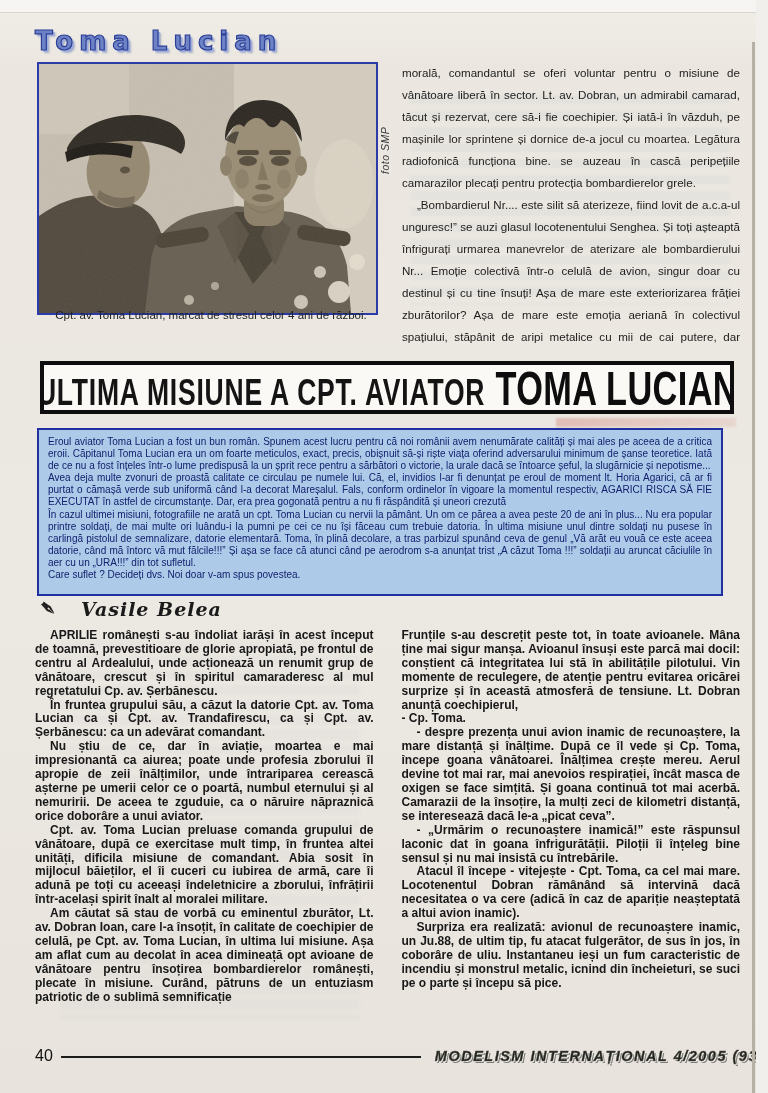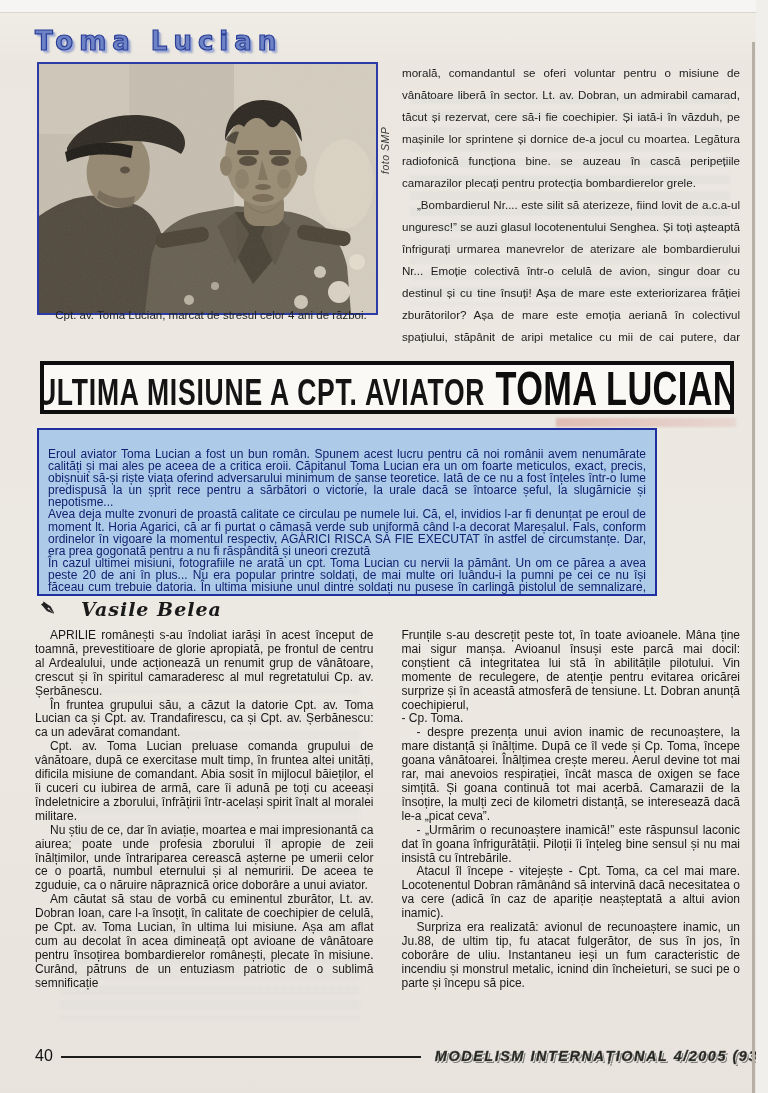--- a/index.html
+++ b/index.html
@@ -42,34 +42,34 @@
   .banner{
     left:40px;top:361px;width:694px;height:53px;box-sizing:border-box;
     background:#fbf9f5;border:4px solid #0e0e0e;
     display:flex;align-items:center;justify-content:center;overflow:hidden;
   }
   .banner-inner{display:flex;align-items:baseline;gap:13px;white-space:nowrap;transform:scale(.78,1.1);}
   .banner-prefix{font-weight:bold;font-size:34px;color:#141414;letter-spacing:1px;}
   .banner-name{font-weight:bold;font-size:44px;color:#0d0d0d;letter-spacing:.5px;}
   
   .intro-box{
-    left:37px;top:428px;width:620px;height:168px;box-sizing:border-box;
+    left:37px;top:428px;width:686px;height:168px;box-sizing:border-box;
     background:#adcbe9;border:2px solid #2030a0;
-    padding:18px 9px;overflow:hidden;
-    font-size:12px;line-height:12.1px;text-align:justify;color:#13206e;
+    padding:6px 9px;overflow:hidden;
+    font-size:10px;line-height:12.1px;text-align:justify;color:#13206e;
   }
   
   .byline{left:40px;top:597px;display:flex;align-items:center;gap:9px;}
   .nib-icon{display:inline-block;font-size:19px;color:#222;transform:rotate(42deg) scaleX(1.2);}
   .author-name{
     font-family:"DejaVu Serif",serif;font-style:italic;font-weight:bold;
     font-size:19px;color:#1a1a1a;letter-spacing:1px;margin-left:16px;
   }
   
-  .cols{left:35px;top:629px;width:705px;height:416px;display:flex;gap:28px;overflow:hidden;}
+  .cols{left:35px;top:629px;width:705px;height:416px;display:flex;gap:28px;overflow:hidden;font-weight:bold;}
   .col{width:341px;font-size:12px;line-height:13.9px;text-align:justify;color:#181818;overflow:hidden;}
   
   .footer{left:35px;top:1047px;width:705px;display:flex;align-items:center;}
   .page-num{font-weight:normal;font-size:16px;color:#111;}
   .footer-rule{flex:0 0 360px;height:2px;background:#1d1d1b;margin:2px 14px 0 8px;}
   .journal{
     margin-left:auto;font-weight:bold;font-style:italic;font-size:14.5px;letter-spacing:1.5px;
     color:#23231f;-webkit-text-stroke:.4px #55544e;
     text-shadow:1px 1px 0 rgba(250,248,242,.9),2px 2px 0 rgba(40,40,36,.55);
     white-space:nowrap;
@@ -172,22 +172,22 @@
 
 <div class="abs byline">
   <span class="nib-icon">✒</span>
   <span class="author-name">Vasile Belea</span>
 </div>
 
 <div class="abs cols">
   <div class="col">
     <p class="ind">APRILIE românești s-au îndoliat iarăși în acest început de toamnă, prevestitioare de glorie apropiată, pe frontul de centru al Ardealului, unde acționează un renumit grup de vânătoare, crescut și în spiritul camaraderesc al mul regretatului Cp. av. Șerbănescu.</p>
     <p class="ind">În fruntea grupului său, a căzut la datorie Cpt. av. Toma Lucian ca și Cpt. av. Trandafirescu, ca și Cpt. av. Șerbănescu: ca un adevărat comandant.</p>
+    <p class="ind">Nu știu de ce, dar în aviație, moartea e mai impresionantă ca aiurea; poate unde profesia zborului îl apropie de zeii înălțimilor, unde întrariparea cerească așterne pe umerii celor ce o poartă, numbul eternului și al nemuririi. De aceea te zguduie, ca o năruire năpraznică orice doborâre a unui  aviator.</p>
     <p class="ind">Cpt. av. Toma Lucian preluase comanda grupului de vânătoare, după ce exercitase mult timp, în fruntea altei unități, dificila misiune de comandant. Abia sosit în mijlocul băieților, el îi cuceri cu iubirea de armă, care îi adună pe toți cu aceeași îndeletnicire a zborului, înfrățirii într-același spirit înalt al moralei militare.</p>
-    <p class="ind">Nu știu de ce, dar în aviație, moartea e mai impresionantă ca aiurea; poate unde profesia zborului îl apropie de zeii înălțimilor, unde întrariparea cerească așterne pe umerii celor ce o poartă, numbul eternului și al nemuririi. De aceea te zguduie, ca o năruire năpraznică orice doborâre a unui  aviator.</p>
     <p class="ind">Am căutat să stau de vorbă cu eminentul zburător, Lt. av. Dobran Ioan, care l-a însoțit, în calitate de coechipier de celulă, pe Cpt. av. Toma Lucian, în ultima lui misiune. Așa am aflat cum au decolat în acea dimineață opt avioane de vânătoare pentru însoțirea bombardierelor românești, plecate în misiune. Curând, pătruns de un entuziasm patriotic de o sublimă semnificație</p>
   </div>
   <div class="col">
     <p class="noind">Frunțile s-au descrețit peste tot, în toate avioanele. Mâna ține mai sigur manșa. Avioanul însuși este parcă mai docil: conștient că integritatea lui stă în abilitățile pilotului. Vin momente de reculegere, de atenție pentru evitarea oricărei surprize și în această atmosferă de tensiune. Lt. Dobran anunță coechipierul,</p>
     <p class="noind">- Cp. Toma.</p>
     <p class="ind">- despre prezența unui avion inamic de recunoaștere, la mare distanță și înălțime. După ce îl vede și Cp. Toma, începe goana vânătoarei. Înălțimea crește mereu. Aerul devine tot mai rar, mai anevoios respirației, încât masca de oxigen se face simțită. Și goana continuă tot mai acerbă. Camarazii de la însoțire, la mulți zeci de kilometri distanță, se interesează dacă le-a „picat ceva”.</p>
     <p class="ind">- „Urmărim o recunoaștere inamică!” este răspunsul laconic dat în goana înfrigurătății. Piloții îi înțeleg bine sensul și nu mai insistă cu întrebările.</p>
     <p class="ind">Atacul îl începe - vitejește - Cpt. Toma, ca cel mai mare. Locotenentul Dobran rămânând să intervină dacă necesitatea o va cere (adică în caz de apariție neașteptată a altui avion inamic).</p>
     <p class="ind">Surpriza era realizată: avionul de recunoaștere inamic, un Ju.88, de ultim tip, fu atacat fulgerător, de sus în jos, în coborâre de uliu. Instantaneu ieși un fum caracteristic de incendiu și monstrul metalic, icnind din încheieturi, se suci pe o parte și începu să pice.</p>
   </div>

